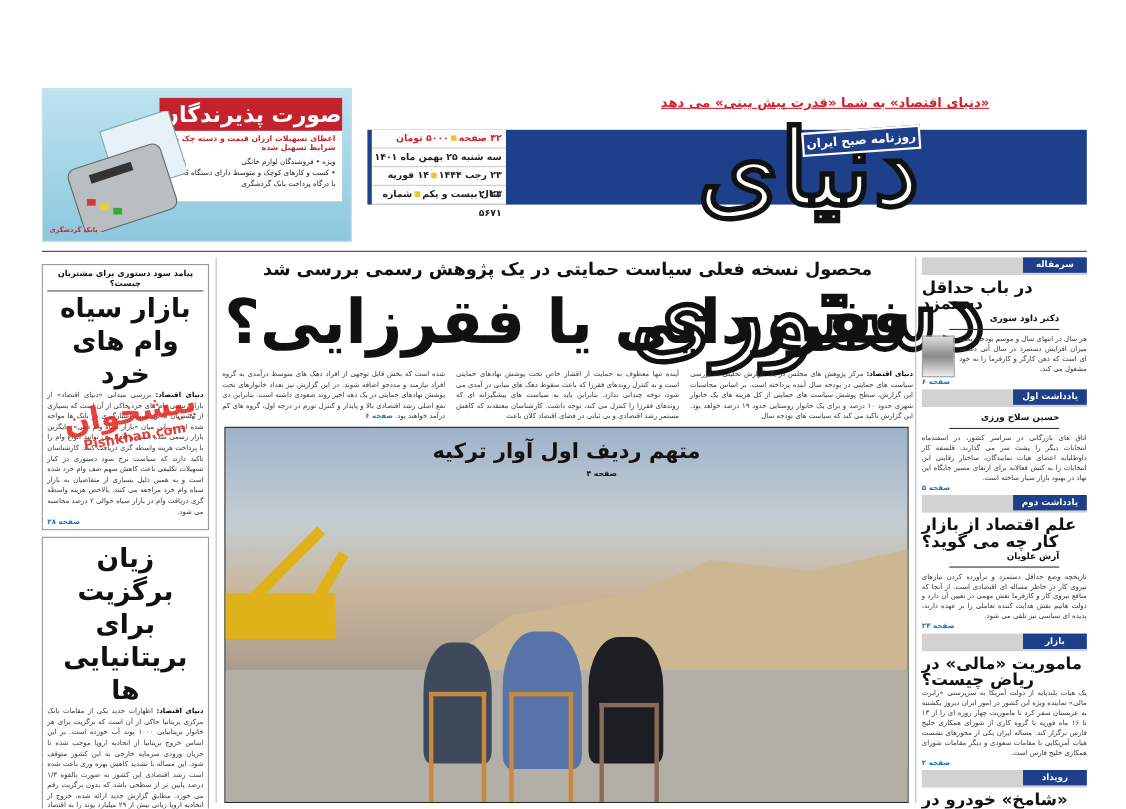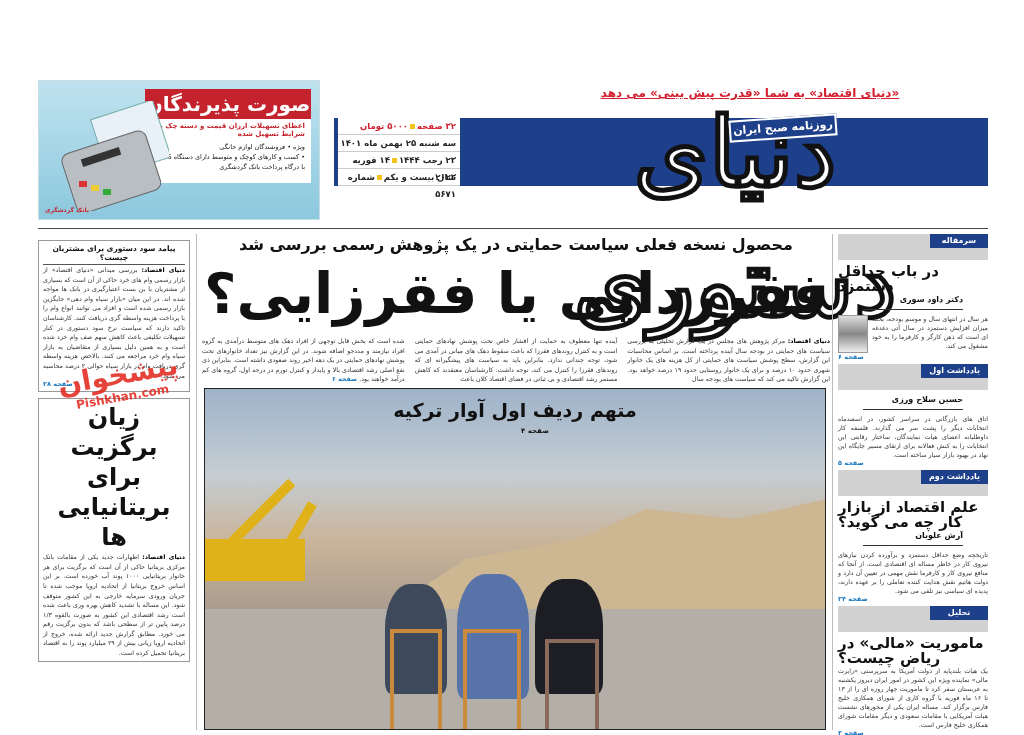--- a/index.html
+++ b/index.html
@@ -26,21 +26,21 @@
   .ad-body { position: absolute; top: 38px; right: 8px; width: 166px; height: 64px; background: #fff; padding: 3px 6px; }
   .ad-sub { font-size: 7px; color: #c4232e; font-weight: bold; margin-bottom: 4px; }
   .ad-line { font-size: 6.5px; color: #222; line-height: 10px; }
   .ad-pos { position: absolute; top: 20px; left: 20px; width: 110px; height: 110px; }
   .ad-bank { position: absolute; bottom: 6px; left: 6px; font-size: 6px; color: #c4232e; font-weight: bold; }
 
   .rule { position: absolute; height: 1px; background: #444; }
 
   
   .right-col { position: absolute; top: 234px; left: 838px; width: 150px; }
-  .sec-head { height: 26px; background: #d2d2d2; position: relative; margin-bottom: 4px; }
+  .sec-head { height: 16px; background: #d2d2d2; position: relative; margin-bottom: 4px; }
   .sec-head span { position: absolute; right: 0; top: 0; height: 14px; background: #1e3f8a; color: #fff;
                    font-size: 8px; font-weight: bold; line-height: 14px; padding: 0 8px; min-width: 58px; text-align: center; }
   .r-title { font-size: 15px; font-weight: bold; text-align: left; line-height: 15px; }
   .r-author { font-size: 8px; font-weight: bold; text-align: right; line-height: 12px; padding-bottom: 3px;
               border-bottom: 1px solid #333; margin: 0 25px 4px; }
   .r-body { font-size: 6.3px; line-height: 9px; color: #333; text-align: justify; }
   .r-page { font-size: 6.5px; color: #1c79c0; font-weight: bold; margin-bottom: 2px; text-align: left; }
   .portrait { float: left; width: 30px; height: 38px; margin: 1px 4px 0 0; background: linear-gradient(180deg,#ddd 0%, #888 50%, #eee 100%);
               border: 1px solid #999; }
   .block { margin-bottom: 3px; }
@@ -65,21 +65,21 @@
   .main-head { font-size: 56px; font-weight: 900; text-align: center; line-height: 72px; letter-spacing: -2px; margin-top: 2px; }
   .cols { display: flex; gap: 10px; margin-top: 6px; }
   .cols .c { flex: 1; font-size: 6.3px; line-height: 9.6px; color: #333; text-align: justify; }
   .cols .c b { color: #000; }
   .cols .c .p { color: #1c79c0; font-weight: bold; }
 
   .photo { position: absolute; top: 388px; left: 204px; width: 622px; height: 342px; overflow: hidden;
            background: linear-gradient(180deg, #9fb3c9 0%, #c5cdd3 25%, #c9b49a 45%, #a99c8e 65%, #b9b5ae 80%, #9f9c98 100%);
            border: 1px solid #222; }
   .photo-title { position: absolute; top: 10px; left: 0; width: 100%; text-align: center; font-size: 19px; font-weight: bold; color: #111; }
-  .photo-page { position: absolute; top: 38px; left: 5px; width: 100%; text-align: center; font-size: 7px; font-weight: bold; color: #111; padding-left: 30px; }
+  .photo-page { position: absolute; top: 38px; left: 17px; width: 100%; text-align: center; font-size: 7px; font-weight: bold; color: #111; padding-left: 30px; }
   .rubble { position: absolute; background: #d8c6a8; }
   .excavator-arm { position: absolute; background: #e0b21a; }
   .person { position: absolute; border-radius: 40% 40% 10% 10%; }
   .chair { position: absolute; border: 4px solid #c98a3e; border-bottom: none; }
 </style>
 </head>
 <body>
 
 <div>
   <div class="tagline">«دنیای اقتصاد» به شما «قدرت پیش بینی» می دهد</div>
@@ -139,41 +139,45 @@
     <div class="sec-head">
         <span>یادداشت دوم</span>
       </div>
     <div class="r-title">علم اقتصاد از بازار کار چه می گوید؟</div>
     <div class="r-author">آرش علویان</div>
     <div class="r-body">تاریخچه وضع حداقل دستمزد و برآورده کردن نیازهای نیروی کار در خاطر مساله ای اقتصادی است. از آنجا که منافع نیروی کار و کارفرما نقش مهمی در تعیین آن دارد و دولت هاتیم نقش هدایت کننده تعاملی را بر عهده دارند، پدیده ای سیاسی نیز تلقی می شود.</div>
     <div class="r-page">صفحه ۲۴</div>
   </div>
   <div class="block">
     <div class="sec-head">
-        <span>تحلیل</span>
+        <span>بازار</span>
       </div>
     <div class="r-title">ماموریت «مالی» در ریاض چیست؟</div>
     <div class="r-body">یک هیات بلندپایه از دولت آمریکا به سرپرستی «رابرت مالی» نماینده ویژه این کشور در امور ایران دیروز یکشنبه به عربستان سفر کرد تا ماموریت چهار روزه ای را از ۱۳ تا ۱۶ ماه فوریه با گروه کاری از شورای همکاری خلیج فارس برگزار کند. مساله ایران یکی از محورهای نشست هیات آمریکایی با مقامات سعودی و دیگر مقامات شورای همکاری خلیج فارس است.</div>
     <div class="r-page">صفحه ۲</div>
   </div>
   <div class="block">
     <div class="sec-head">
         <span>رویداد</span>
       </div>
     <div class="r-title">«شامخ» خودرو در مرز رکود</div>
 
   </div>
 </div>
 
 <div class="rule" style="top:234px; left:832px; width:1px; height:496px; background:#bbb;"></div>
 <div class="rule" style="top:234px; left:196px; width:1px; height:496px; background:#bbb;"></div>
 
 <div class="left-col">
   <div class="l-box">
     <div class="l-kicker">پیامد سود دستوری برای مشتریان چیست؟</div>
+    <div class="l-head">
+      <div>بازار سیاه</div>
+      <div>وام های خرد</div>
+    </div>
     <div class="l-body"><b>دنیای اقتصاد:</b><span> بررسی میدانی «دنیای اقتصاد» از بازار رسمی وام های خرد حاکی از آن است که بسیاری از مشتریان با بن بست اعتبارگیری در بانک ها مواجه شده اند. در این میان «بازار سیاه وام دهی» جایگزین بازار رسمی شده است و افراد می توانند انواع وام را با پرداخت هزینه واسطه گری دریافت کنند. کارشناسان تاکید دارند که سیاست نرخ سود دستوری در کنار تسهیلات تکلیفی باعث کاهش سهم صف وام خرد شده است و به همین دلیل بسیاری از متقاضیان به بازار سیاه وام خرد مراجعه می کنند. بالاخص هزینه واسطه گری دریافت وام در بازار سیاه حوالی ۲ درصد محاسبه می شود.</span></div>
     <div class="l-page">صفحه ۲۸</div>
   </div>
 
   <div class="l-box" style="margin-top:6px;">
     <div class="l-head">
       <div>زیان برگزیت</div>
       <div>برای بریتانیایی ها</div>
     </div>
     <div class="l-body"><b>دنیای اقتصاد:</b><span> اظهارات جدید یکی از مقامات بانک مرکزی بریتانیا حاکی از آن است که برگزیت برای هر خانوار بریتانیایی ۱۰۰۰ پوند آب خورده است. بر این اساس خروج بریتانیا از اتحادیه اروپا موجب شده تا جریان ورودی سرمایه خارجی به این کشور متوقف شود. این مساله با تشدید کاهش بهره وری باعث شده است رشد اقتصادی این کشور به صورت بالقوه ۱/۳ درصد پایین تر از سطحی باشد که بدون برگزیت رقم می خورد. مطابق گزارش جدید ارائه شده، خروج از اتحادیه اروپا زیانی بیش از ۲۹ میلیارد پوند را به اقتصاد بریتانیا تحمیل کرده است.</span></div>

